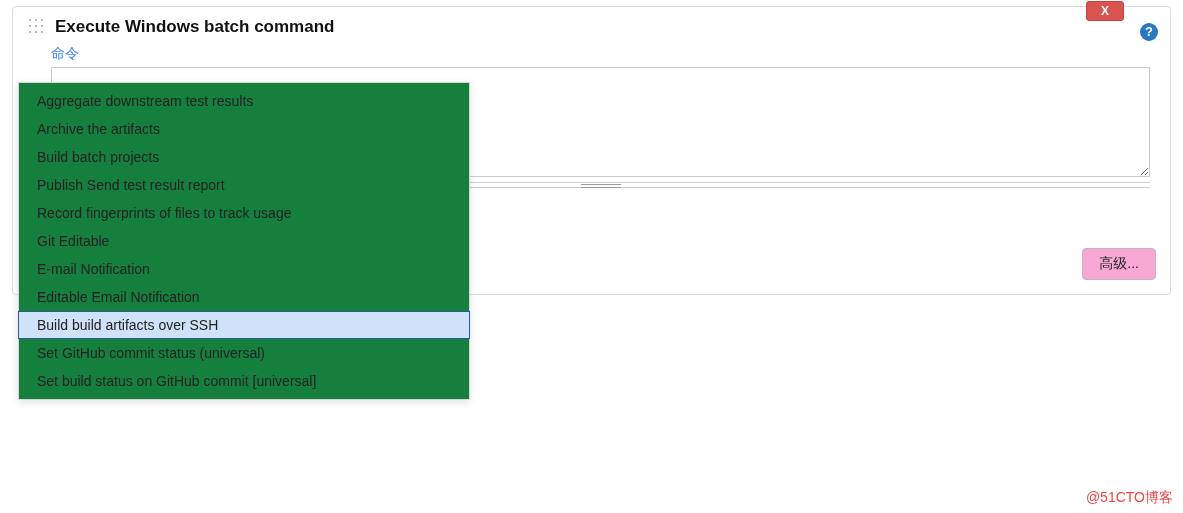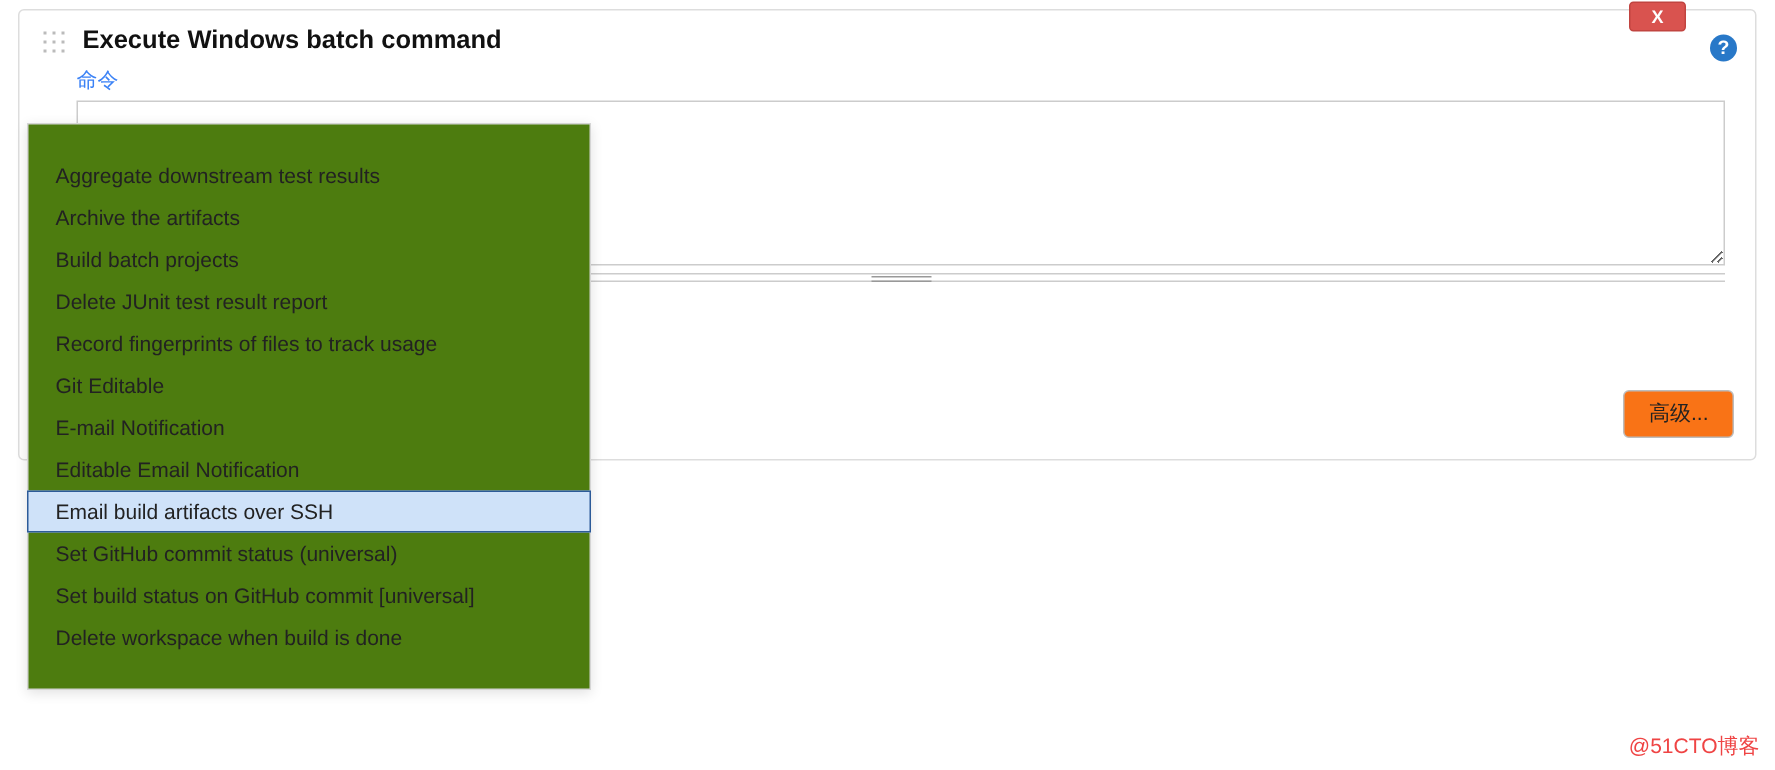--- a/index.html
+++ b/index.html
@@ -16,21 +16,21 @@
   .card {
     border: 1px solid #ddd;
     border-radius: 4px;
     margin: 6px 12px 4px 12px;
     background: #fff;
     position: relative;
     padding: 10px 14px 6px 14px;
   }
   .card-header {
     display: flex;
-    align-items: flex-end;
+    align-items: flex-start;
     gap: 10px;
     margin-bottom: 8px;
   }
   .drag-handle {
     width: 18px;
     height: 18px;
     display: grid;
     grid-template-columns: repeat(3, 2px);
     grid-template-rows: repeat(3, 2px);
     gap: 4px;
@@ -102,52 +102,51 @@
     border-bottom: 1px solid #999;
     height: 2px;
   }
   .adv-row {
     display: flex;
     justify-content: flex-end;
     margin: 60px 0 8px 0;
   }
   .adv-btn {
     border: 1px solid #bcbcbc;
-    background: #f97316;
+    background: #f9a8d4;
     border-radius: 4px;
     padding: 6px 16px;
     font-size: 14px;
     color: #222;
     cursor: pointer;
-    margin-top: 12px;
   }
   .actions-row {
     margin: 8px 0 0 18px;
   }
   .add-step-btn {
     border: 1px solid #999;
     background: #fff;
     border-radius: 4px;
     padding: 6px 14px;
     font-size: 14px;
     color: #222;
     cursor: pointer;
   }
   .add-step-btn .caret { font-size: 10px; margin-left: 6px; }
   
   .dropdown {
     position: absolute;
     left: 18px;
     top: 82px;
-    width: 376px;
-    background: #4d7c0f;
+    width: 452px;
+    background: #15803d;
     border: 1px solid #d5d5d5;
     box-shadow: 0 2px 8px rgba(0,0,0,0.12);
     z-index: 50;
-    padding: 20px 0;
+    padding: 4px 0;
   }
   .dropdown-item {
     padding: 6px 18px;
     font-size: 14px;
     color: #222;
     cursor: pointer;
     white-space: nowrap;
   }
   .dropdown-item.selected {
     background: #cfe2f9;
@@ -201,24 +200,23 @@
   <button class="add-step-btn">
     <span>增加构建后操作步骤</span>
     <span class="caret">▲</span>
   </button>
 </div>
 
 <div class="dropdown" id="dropdown">
     <div class="dropdown-item">Aggregate downstream test results</div>
     <div class="dropdown-item">Archive the artifacts</div>
     <div class="dropdown-item">Build batch projects</div>
-    <div class="dropdown-item">Delete JUnit test result report</div>
+    <div class="dropdown-item">Publish Send test result report</div>
     <div class="dropdown-item">Record fingerprints of files to track usage</div>
     <div class="dropdown-item">Git Editable</div>
     <div class="dropdown-item">E-mail Notification</div>
     <div class="dropdown-item">Editable Email Notification</div>
-    <div class="dropdown-item selected">Email build artifacts over SSH</div>
+    <div class="dropdown-item selected">Build build artifacts over SSH</div>
     <div class="dropdown-item">Set GitHub commit status (universal)</div>
     <div class="dropdown-item">Set build status on GitHub commit [universal]</div>
-    <div class="dropdown-item">Delete workspace when build is done</div>
   </div>
 
 <div class="watermark">@51CTO博客</div>
 
 </body></html>

